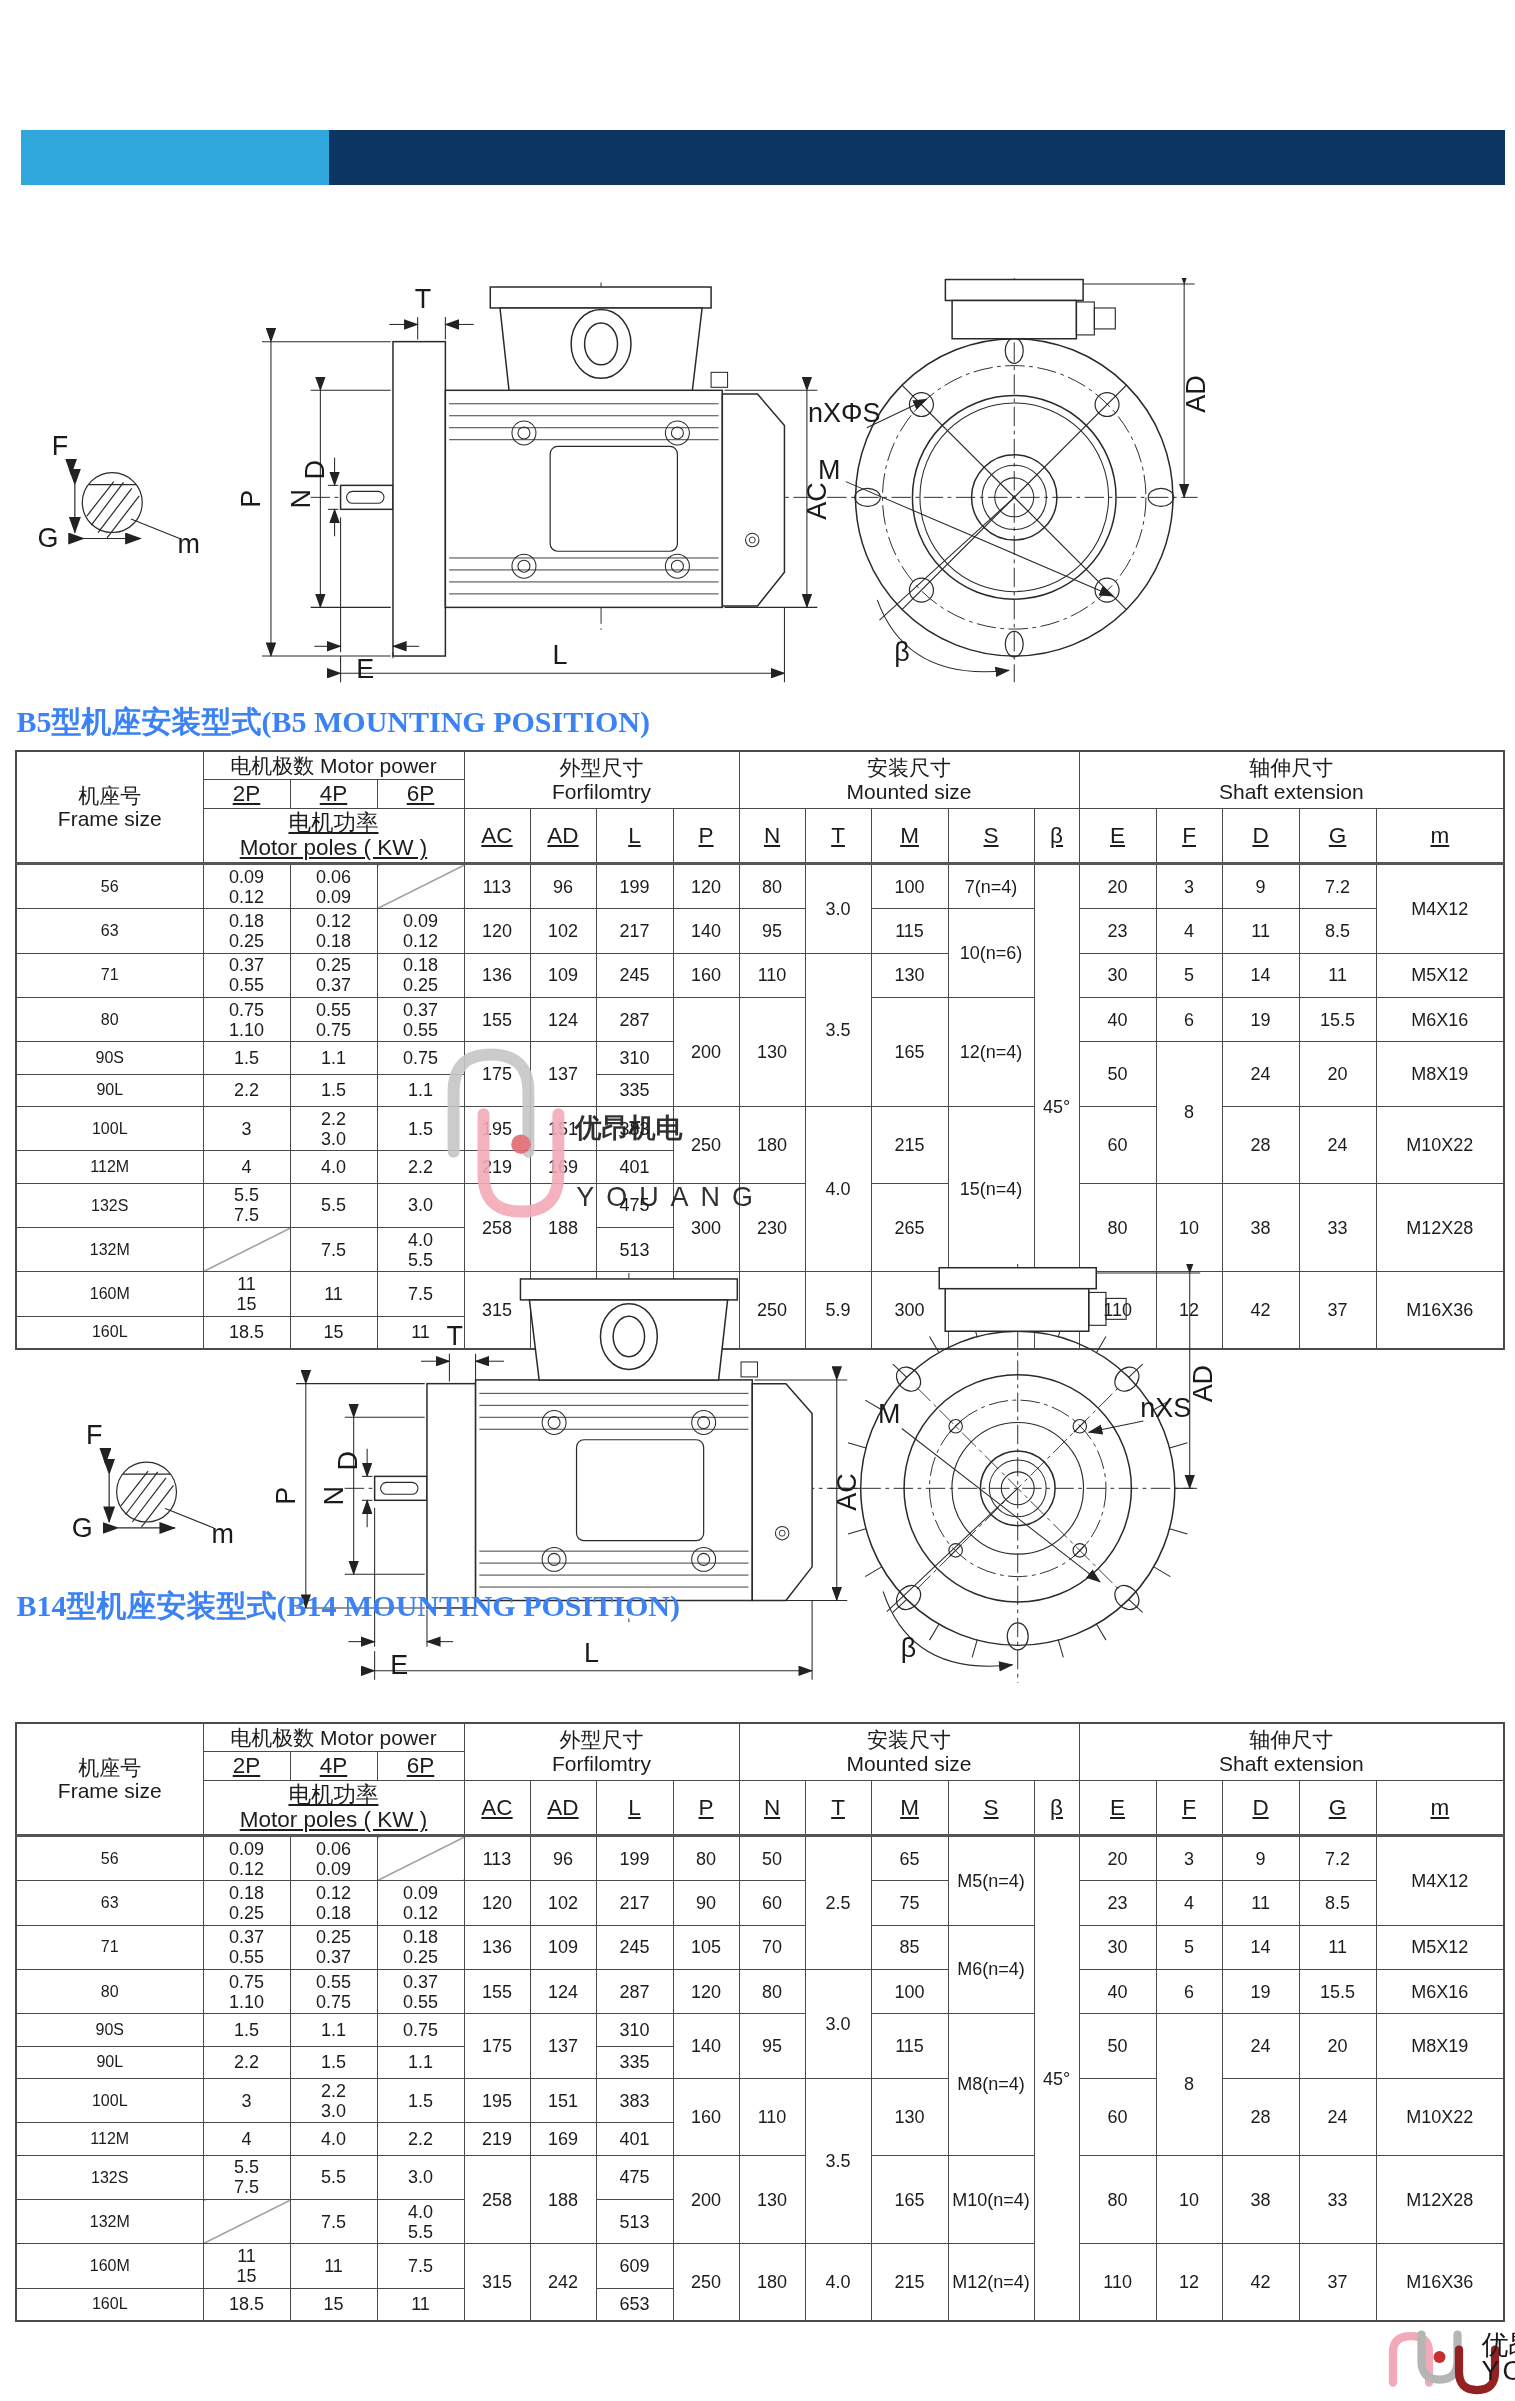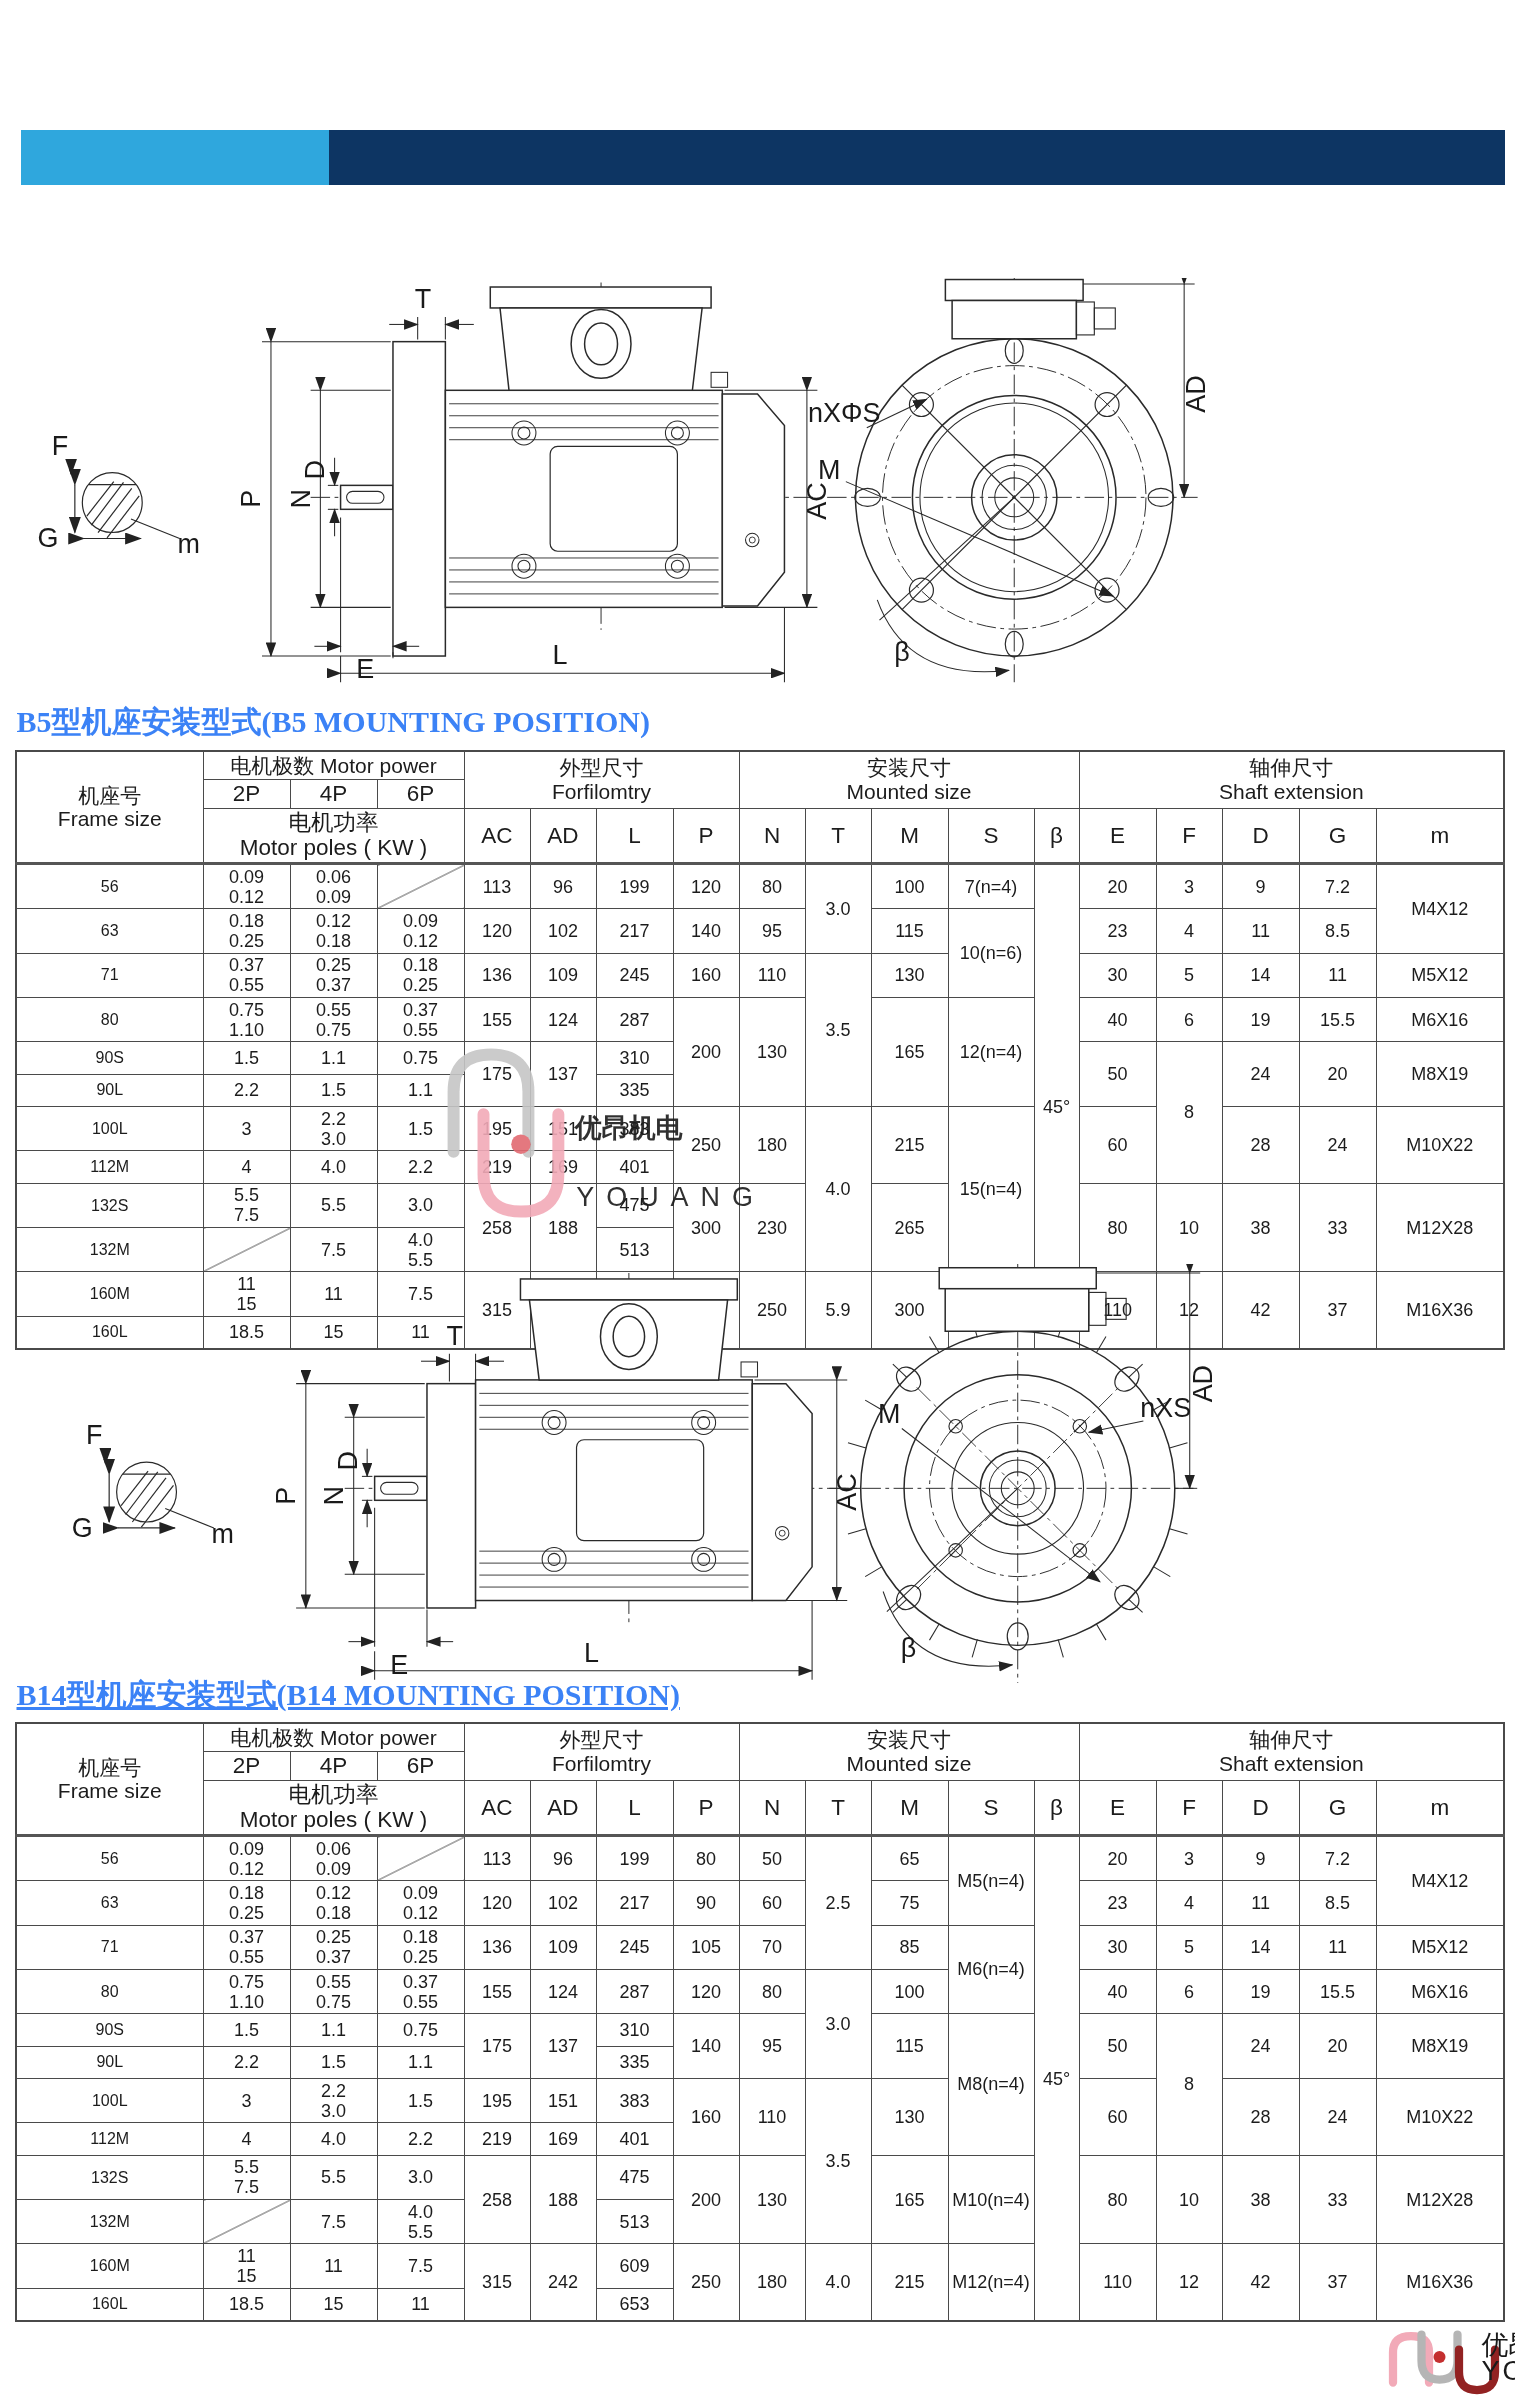--- a/index.html
+++ b/index.html
@@ -10,31 +10,31 @@
               letter-spacing:-0.7px;white-space:nowrap;}
   .main-title .zh{color:#3aafe0;}
   .main-title .sep,.main-title .en{color:#15396b;}
   .title-bar{position:absolute;left:21px;top:130px;width:1484px;height:55px;display:flex;}
   .title-bar .seg-light{width:308px;height:100%;background:#2fa7dd;}
   .title-bar .seg-dark{flex:1;height:100%;background:#0d3563;}
   
   .sec-title{position:absolute;left:16.5px;font-size:30px;font-weight:bold;color:#3b82f6;
              font-family:"Liberation Serif","DejaVu Serif",serif;white-space:nowrap;}
   #b5-title{top:702px;}
-  #b14-title{top:1675px;text-decoration:underline;}
+  #b14-title{top:1586px;}
   
   table.dims{position:absolute;left:15px;width:1487px;border-collapse:collapse;table-layout:fixed;
              font-size:18px;line-height:1.12;text-align:center;}
   #b5-table{top:750px;}
   #b14-table{top:1722px;}
   table.dims th,table.dims td{border:1.1px solid #4a4a4a;padding:1.5px 0.7px;white-space:pre-line;
              font-weight:normal;vertical-align:middle;}
   table.dims{border:2.2px solid #4a4a4a;}
   table.dims thead th{font-size:21px;}
-  table.dims thead tr.sub th{font-size:22.5px;}
+  table.dims thead tr.sub th{font-size:22.5px;text-decoration:underline;}
   table.dims thead{border-bottom:3px solid #555;}
   table.dims td{height:28.4px;}
   table.dims td.frame{font-size:16px;}
   .diag{background-image:linear-gradient(to bottom right,transparent 49.4%,#555 49.4%,#555 50.8%,transparent 50.8%);}
   
   .drawing{position:absolute;left:0;}
   #b5-drawing{top:278px;}
   #b14-drawing{top:1264px;}
   svg text{font-size:36px;fill:#1a1a1a;font-family:"Liberation Sans","DejaVu Sans",sans-serif;}
   

